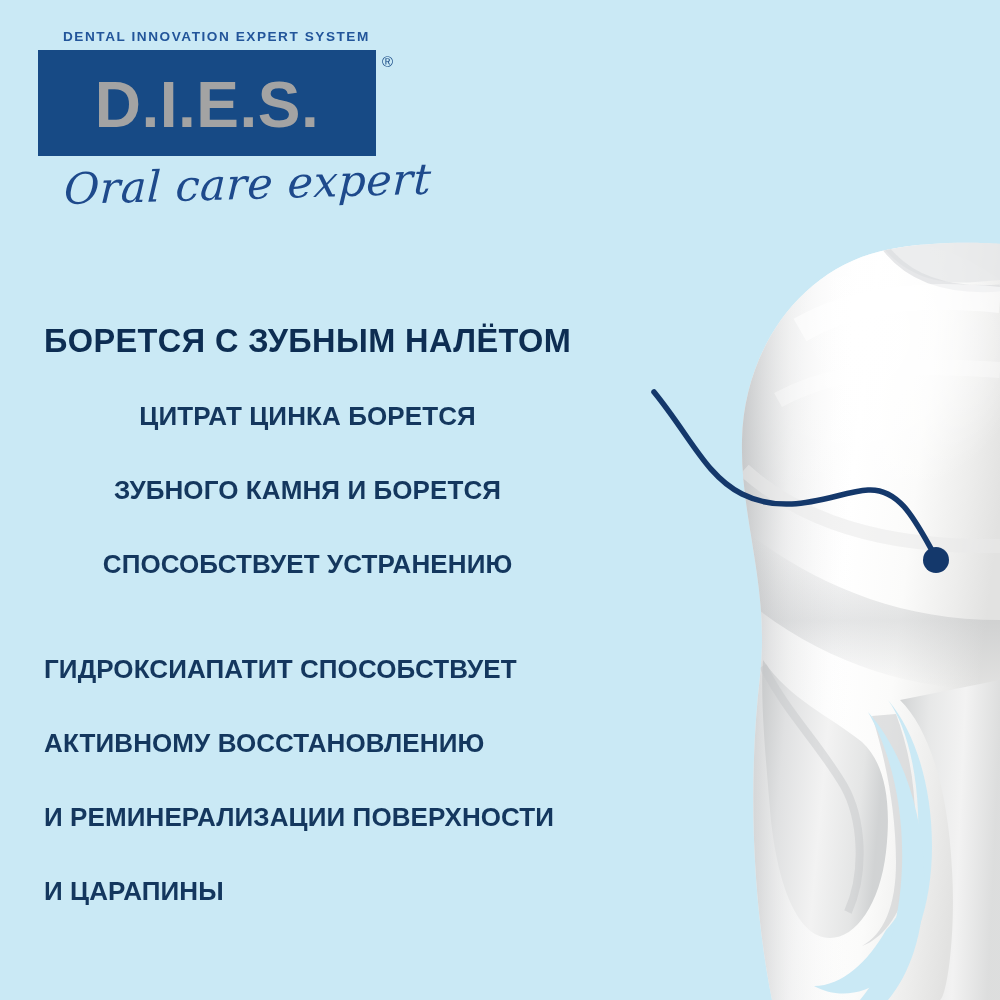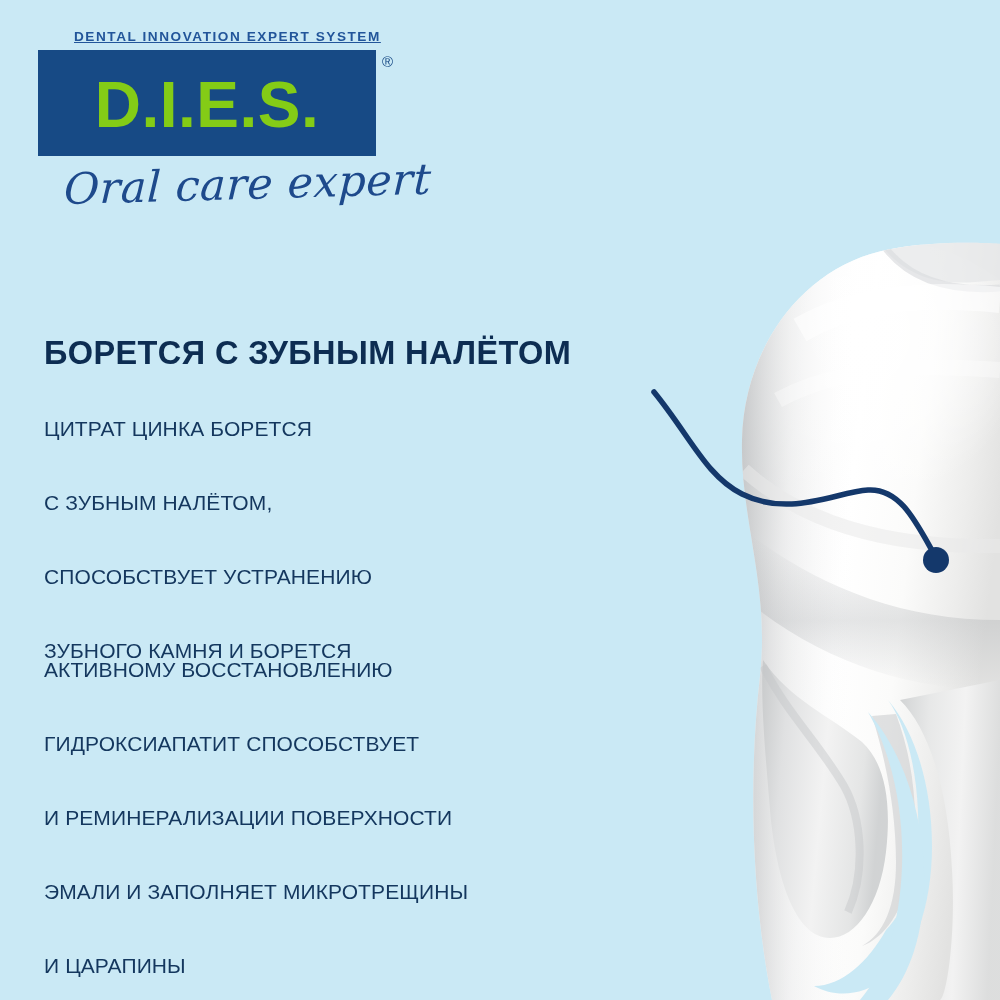--- a/index.html
+++ b/index.html
@@ -39,43 +39,42 @@
     left: 38px;
     top: 30px;
     width: 420px;
   }
 
   #brand-kicker {
     font-size: 13.6px;
     font-weight: 700;
     letter-spacing: 1.55px;
     color: #22559a;
-    margin-left: 36px;
+    margin-left: 25px;
     white-space: nowrap;
     line-height: 1;
     padding-bottom: 6px;
-    text-decoration: underline;
   }
 
   #logo-box-wrap {
     position: relative;
     width: 338px;
   }
 
   #logo-box {
     width: 338px;
     height: 106px;
     background: #174a85;
     display: flex;
     align-items: center;
     justify-content: center;
   }
 
   #logo-wordmark {
-    color: #84cc16;
+    color: #a3a3a3;
     font-size: 64px;
     font-weight: 700;
     letter-spacing: 0.5px;
     line-height: 1;
     font-family: "Liberation Sans", sans-serif;
     transform: translateY(2px);
   }
 
   #registered-mark {
     position: absolute;
@@ -100,36 +99,36 @@
     transform: skewX(-4deg) rotate(-1.6deg);
     transform-origin: left center;
   }
 
   
   .feature-block {
     position: absolute;
     left: 44px;
   }
 
-  #feature-block-plaque { top: 336px; }
+  #feature-block-plaque { top: 324px; text-align: center; }
   #feature-block-enamel { top: 614px; }
 
   .feature-heading {
     font-size: 32.5px;
     font-weight: 700;
     letter-spacing: 0.4px;
     color: #0d2d52;
     line-height: 1.08;
     margin: 0 0 2px 0;
     white-space: nowrap;
   }
 
   .feature-body {
-    font-size: 21px;
-    font-weight: 400;
+    font-size: 26px;
+    font-weight: 700;
     color: #14375e;
     line-height: 37px;
     margin: 0;
     white-space: pre-line;
     letter-spacing: 0.1px;
   }
 
   .feature-body-line {
     display: block;
     white-space: nowrap;
@@ -288,29 +287,27 @@
       <span id="registered-mark">®</span>
     </div>
 
     <div id="brand-tagline">Oral care expert</div>
   </div>
 
   <div class="feature-block" id="feature-block-plaque">
     <h2 class="feature-heading">БОРЕТСЯ С ЗУБНЫМ НАЛЁТОМ</h2>
     <div class="feature-body">
       <span class="feature-body-line">ЦИТРАТ ЦИНКА БОРЕТСЯ</span>
-      <span class="feature-body-line">С ЗУБНЫМ НАЛЁТОМ,</span>
+      <span class="feature-body-line">ЗУБНОГО КАМНЯ И БОРЕТСЯ</span>
       <span class="feature-body-line">СПОСОБСТВУЕТ УСТРАНЕНИЮ</span>
-      <span class="feature-body-line">ЗУБНОГО КАМНЯ И БОРЕТСЯ</span>
     </div>
   </div>
 
   <div class="feature-block" id="feature-block-enamel">
     <div class="feature-body">
+      <span class="feature-body-line">ГИДРОКСИАПАТИТ СПОСОБСТВУЕТ</span>
       <span class="feature-body-line">АКТИВНОМУ ВОССТАНОВЛЕНИЮ</span>
-      <span class="feature-body-line">ГИДРОКСИАПАТИТ СПОСОБСТВУЕТ</span>
       <span class="feature-body-line">И РЕМИНЕРАЛИЗАЦИИ ПОВЕРХНОСТИ</span>
-      <span class="feature-body-line">ЭМАЛИ И ЗАПОЛНЯЕТ МИКРОТРЕЩИНЫ</span>
       <span class="feature-body-line">И ЦАРАПИНЫ</span>
     </div>
   </div>
 
 </div>
 
 </body></html>

